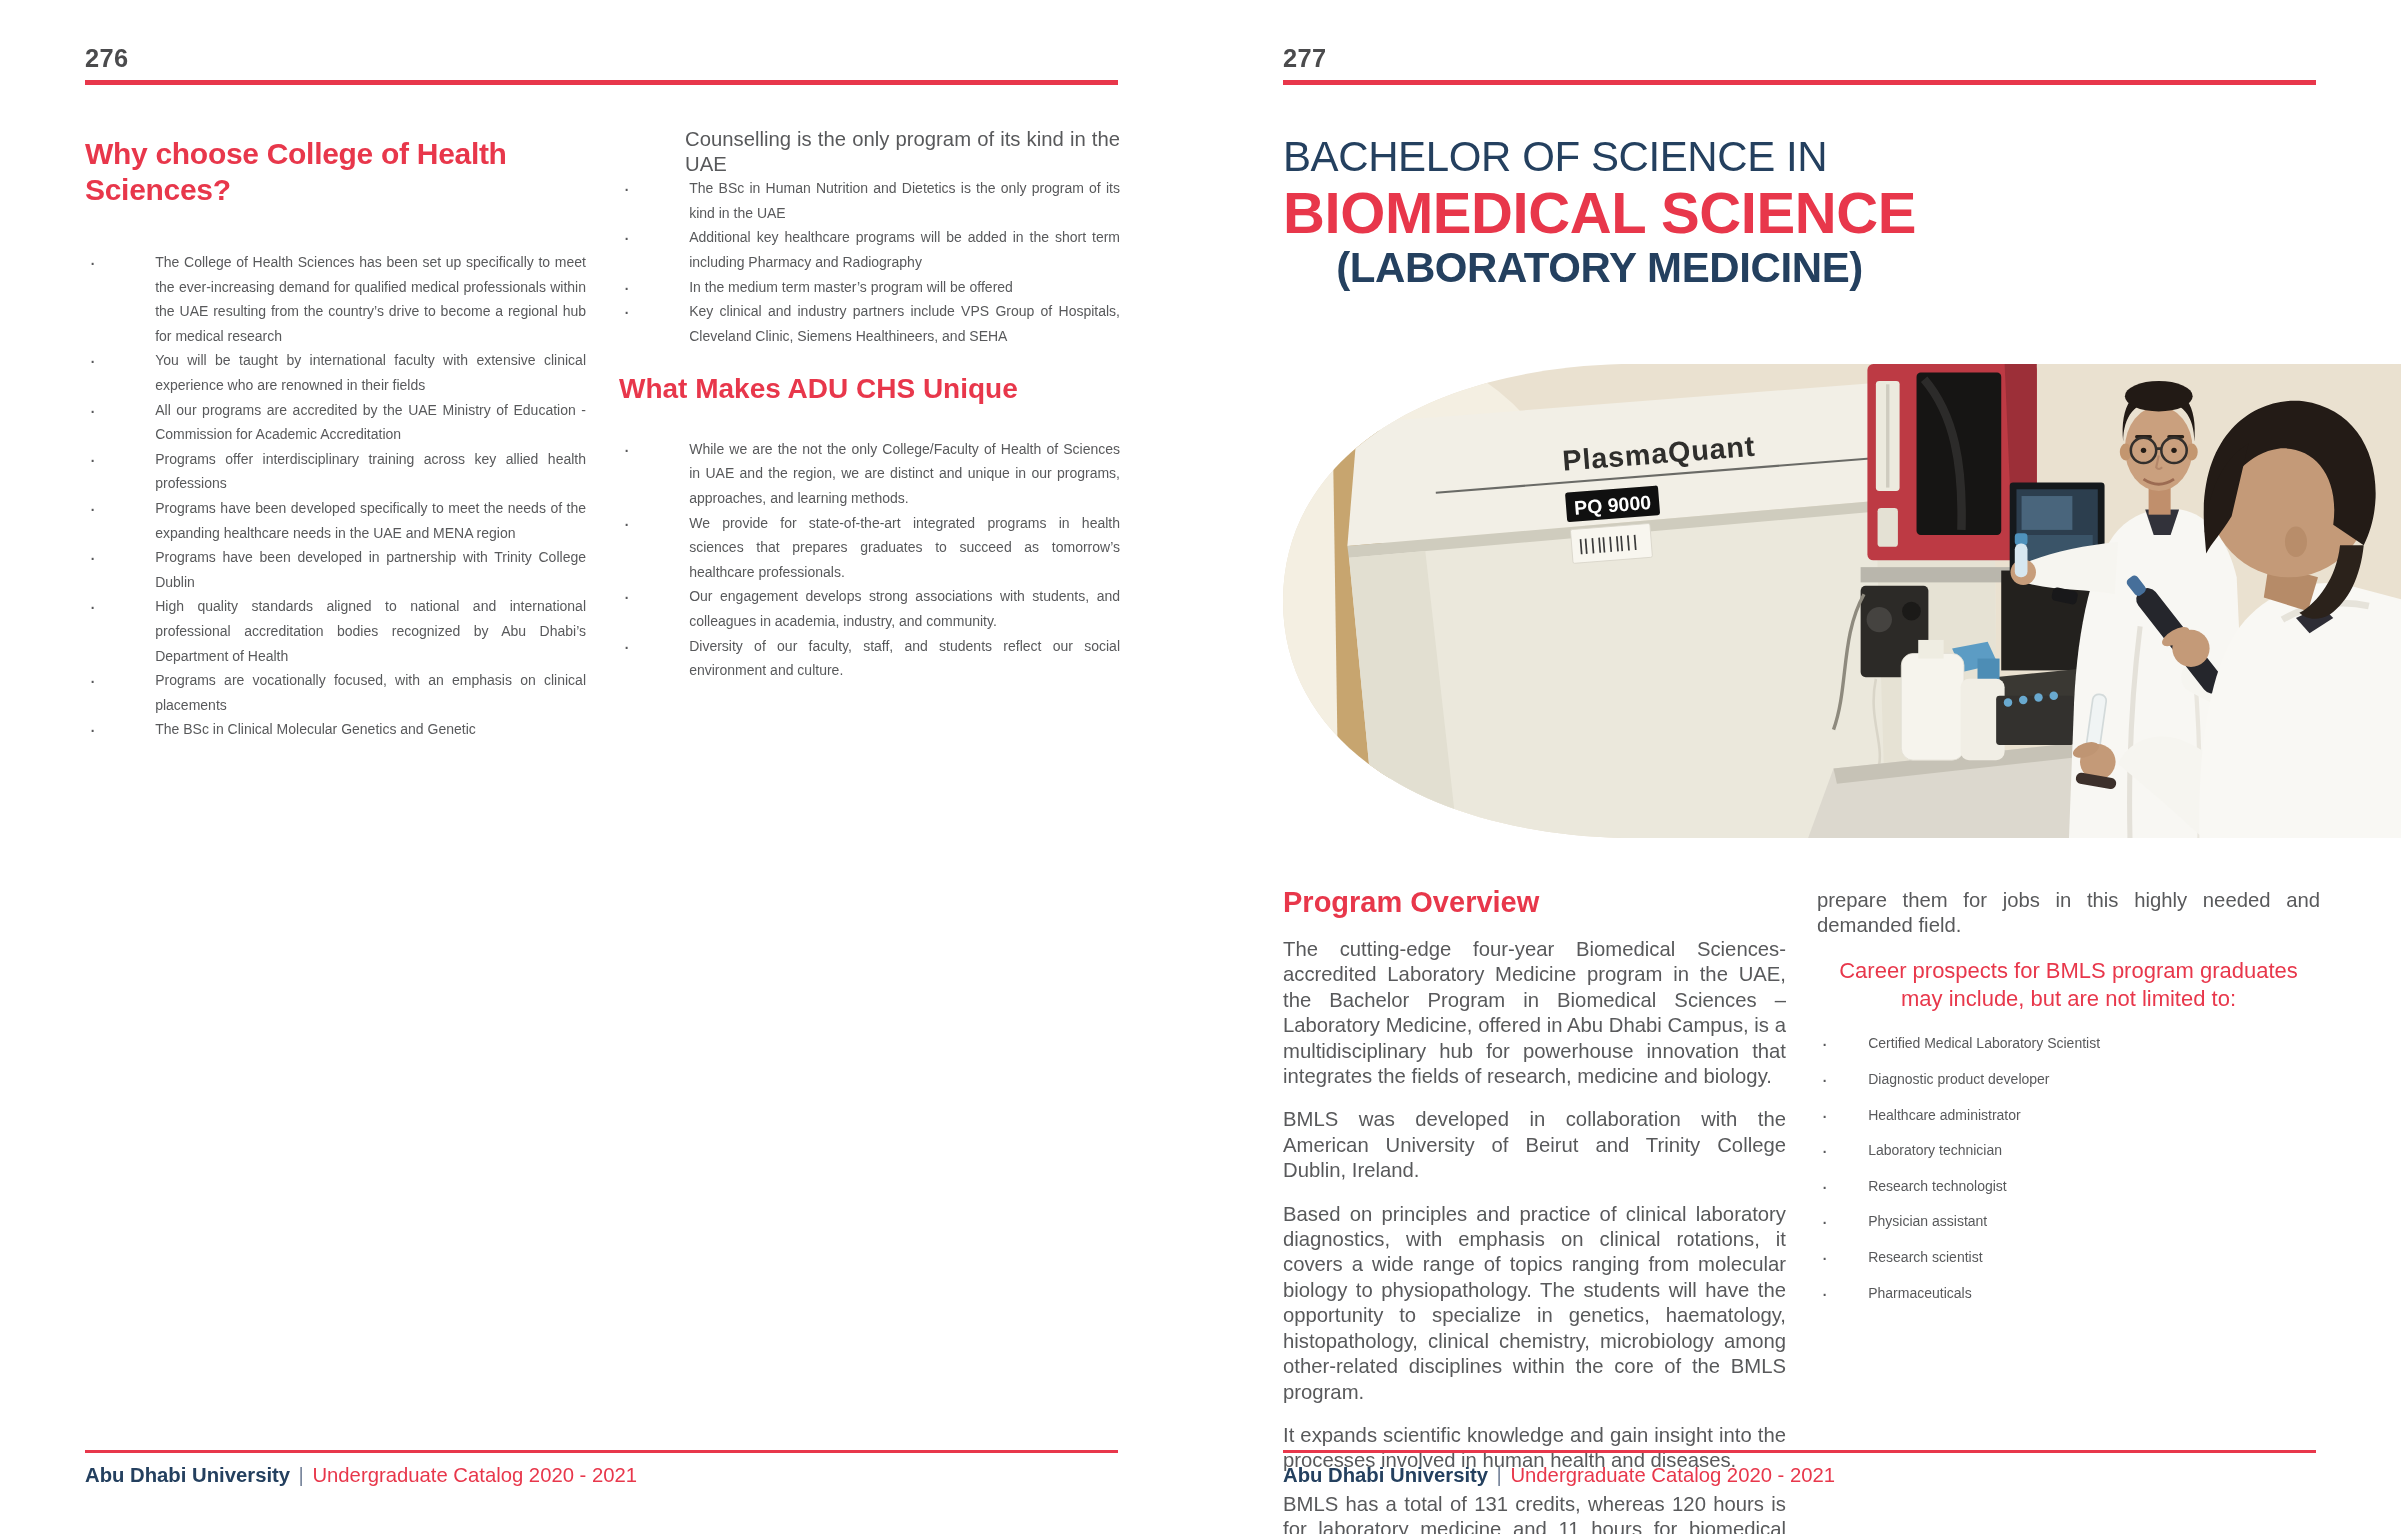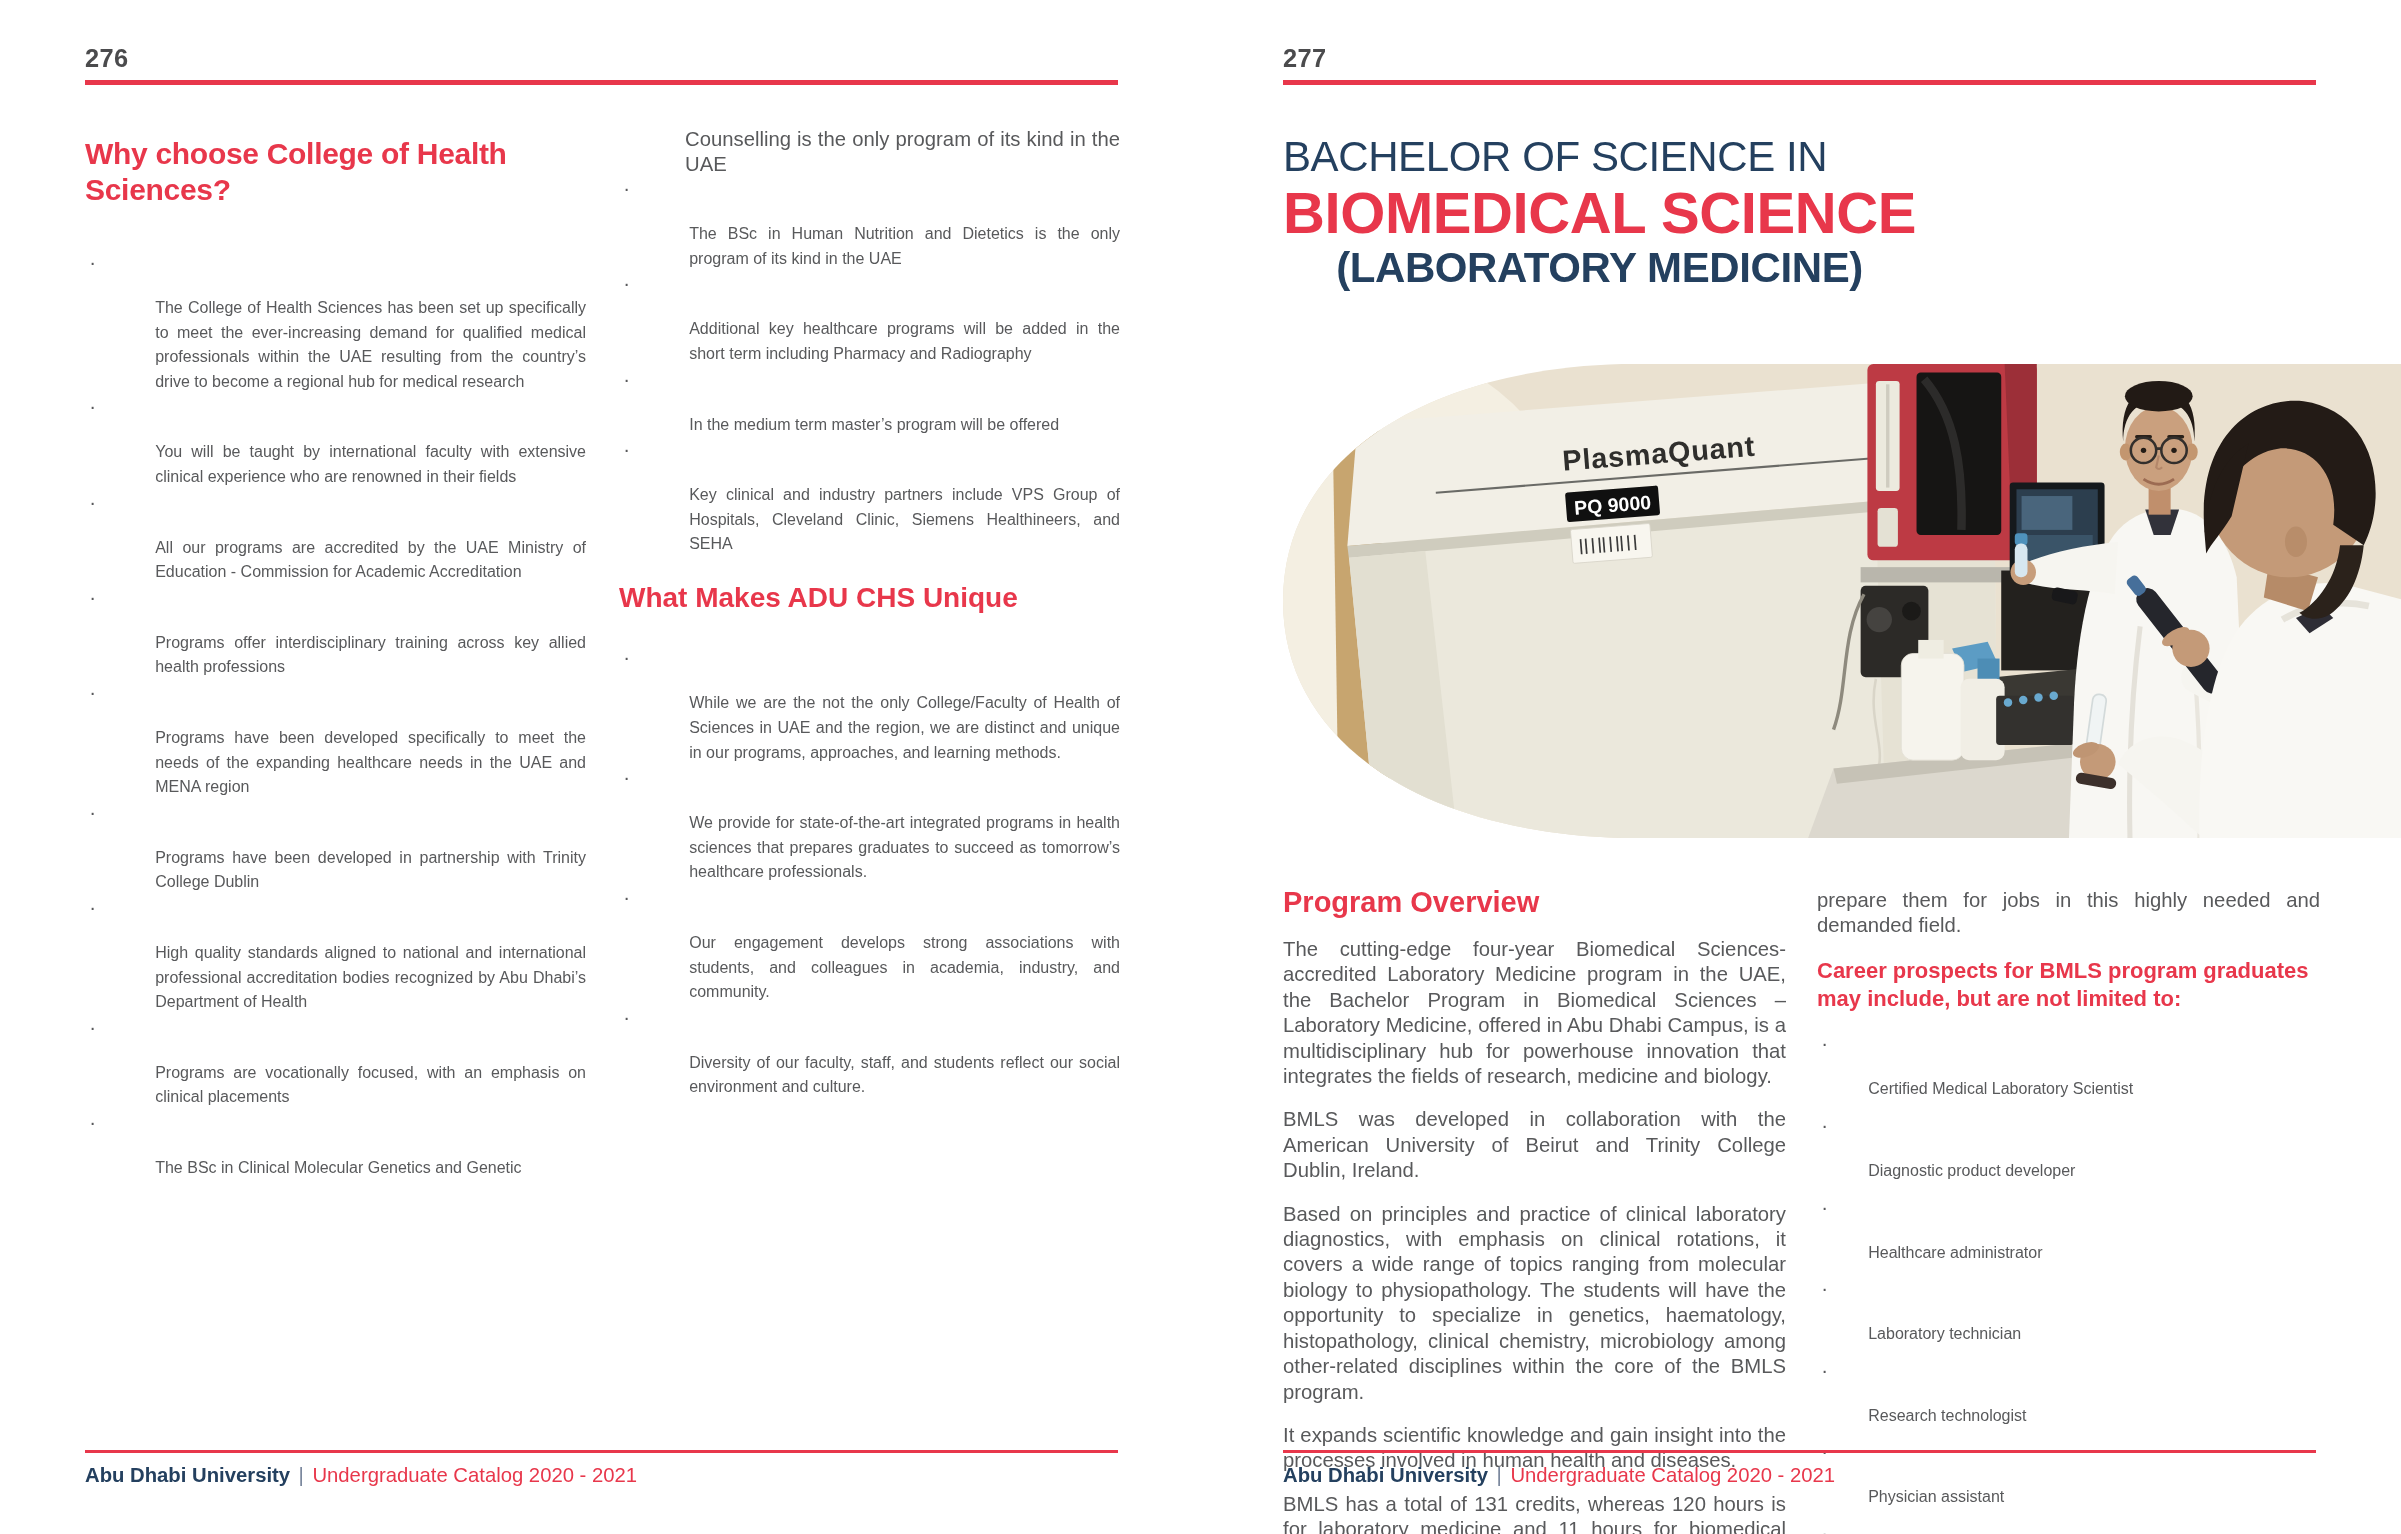--- a/index.html
+++ b/index.html
@@ -23,37 +23,37 @@
 
   
   .lp-col{position:absolute;width:501px;}
   .lp-col1{left:0;top:136px;}
   .lp-col2{left:534px;top:127px;}
   .lp-heading{margin:0 0 42px 0;font-size:30px;line-height:36px;font-weight:700;color:var(--red);letter-spacing:-0.3px;}
   .lp-subheading{margin:24px 0 30.5px 0;font-size:28px;line-height:34px;font-weight:700;color:var(--red);}
 
   .bullet-row{display:flex;align-items:flex-start;margin:0;}
   .bullet-marker{flex:0 0 66px;padding-left:4.2px;font-size:20.3px;line-height:24.6px;color:var(--body);}
-  .bullet-text{flex:1;font-size:16px;line-height:24.6px;text-align:justify;color:var(--body);margin-top:46px;}
+  .bullet-text{flex:1;font-size:14px;line-height:24.6px;text-align:justify;color:var(--body);}
   .continuation{margin:0 0 0 66px;font-size:20.3px;line-height:24.6px;text-align:justify;color:var(--body);}
 
   
   .rp-title{position:absolute;left:0;top:132px;}
   .rp-title .t1{font-size:42px;line-height:49px;font-weight:400;color:var(--navy);letter-spacing:-0.4px;}
   .rp-title .t2{font-size:58px;line-height:63px;font-weight:700;color:var(--red);letter-spacing:-0.4px;}
   .rp-title .t3{font-size:42px;line-height:47px;font-weight:700;color:var(--navy);letter-spacing:-0.4px;text-align:center;}
 
   .photo{position:absolute;left:0;top:364px;width:1118px;height:474px;}
 
   .rp-overview-heading{position:absolute;left:0;top:884px;font-size:29px;line-height:36px;font-weight:700;color:var(--red);}
   .rp-col{position:absolute;width:503px;}
   .rp-col1{left:0;top:937px;}
   .rp-col2{left:534px;top:888px;}
   .para{margin:0 0 18px 0;font-size:20.3px;line-height:25.4px;text-align:justify;color:var(--body);}
-  .career-heading{margin:8.5px 0 18.6px 0;font-size:22px;line-height:28px;font-weight:700;color:var(--red);}
+  .career-heading{margin:8.5px 0 18.6px 0;font-size:22px;line-height:28px;font-weight:400;color:var(--red);text-align:center;}
   .bullets--career .bullet-marker{flex:0 0 47px;}
   .bullets--career .bullet-row{margin-bottom:11px;}
   .bullets--career .bullet-text{text-align:left;}
 
   
   .footer-rule{position:absolute;top:1450px;left:0;width:1033px;height:2.5px;background:var(--red);}
   .footer-text{position:absolute;top:1463px;left:0;font-size:20.3px;line-height:25.4px;white-space:nowrap;}
   .footer-text .uni{color:var(--navy);font-weight:600;}
   .footer-text .sep{color:#7b88995e;color:#76839a;margin:0 8.5px;}
   .footer-text .cat{color:var(--red);}

